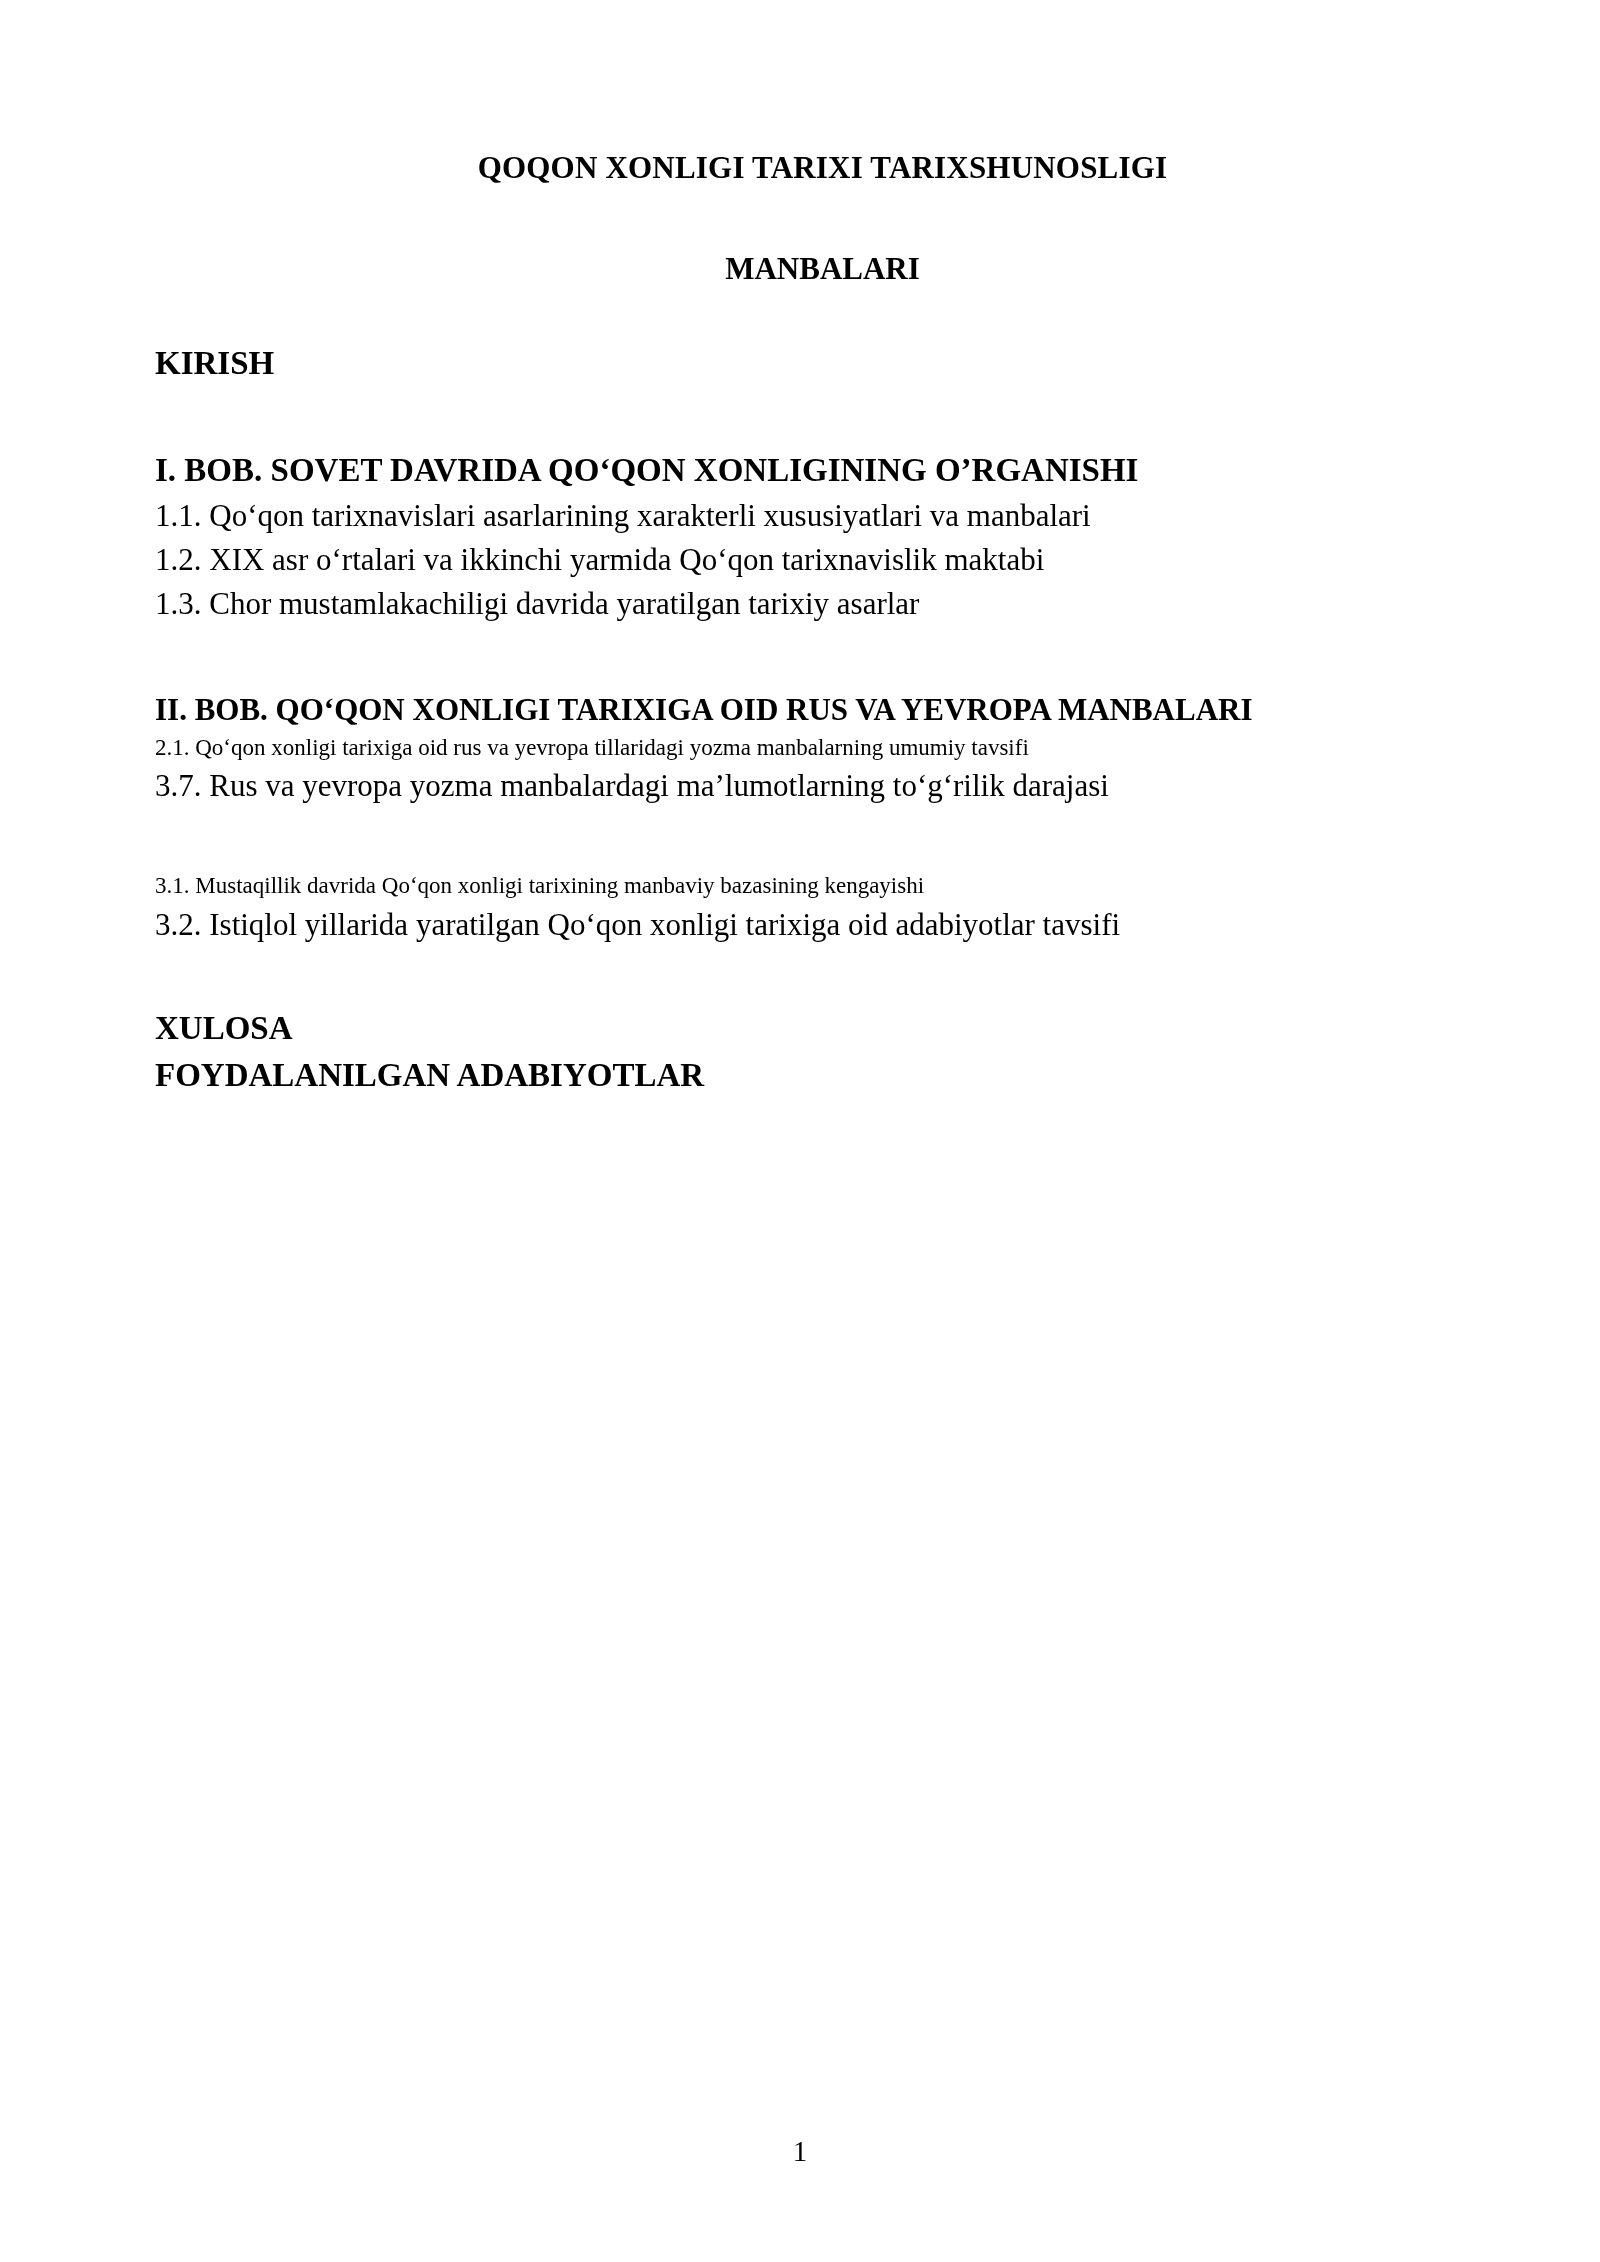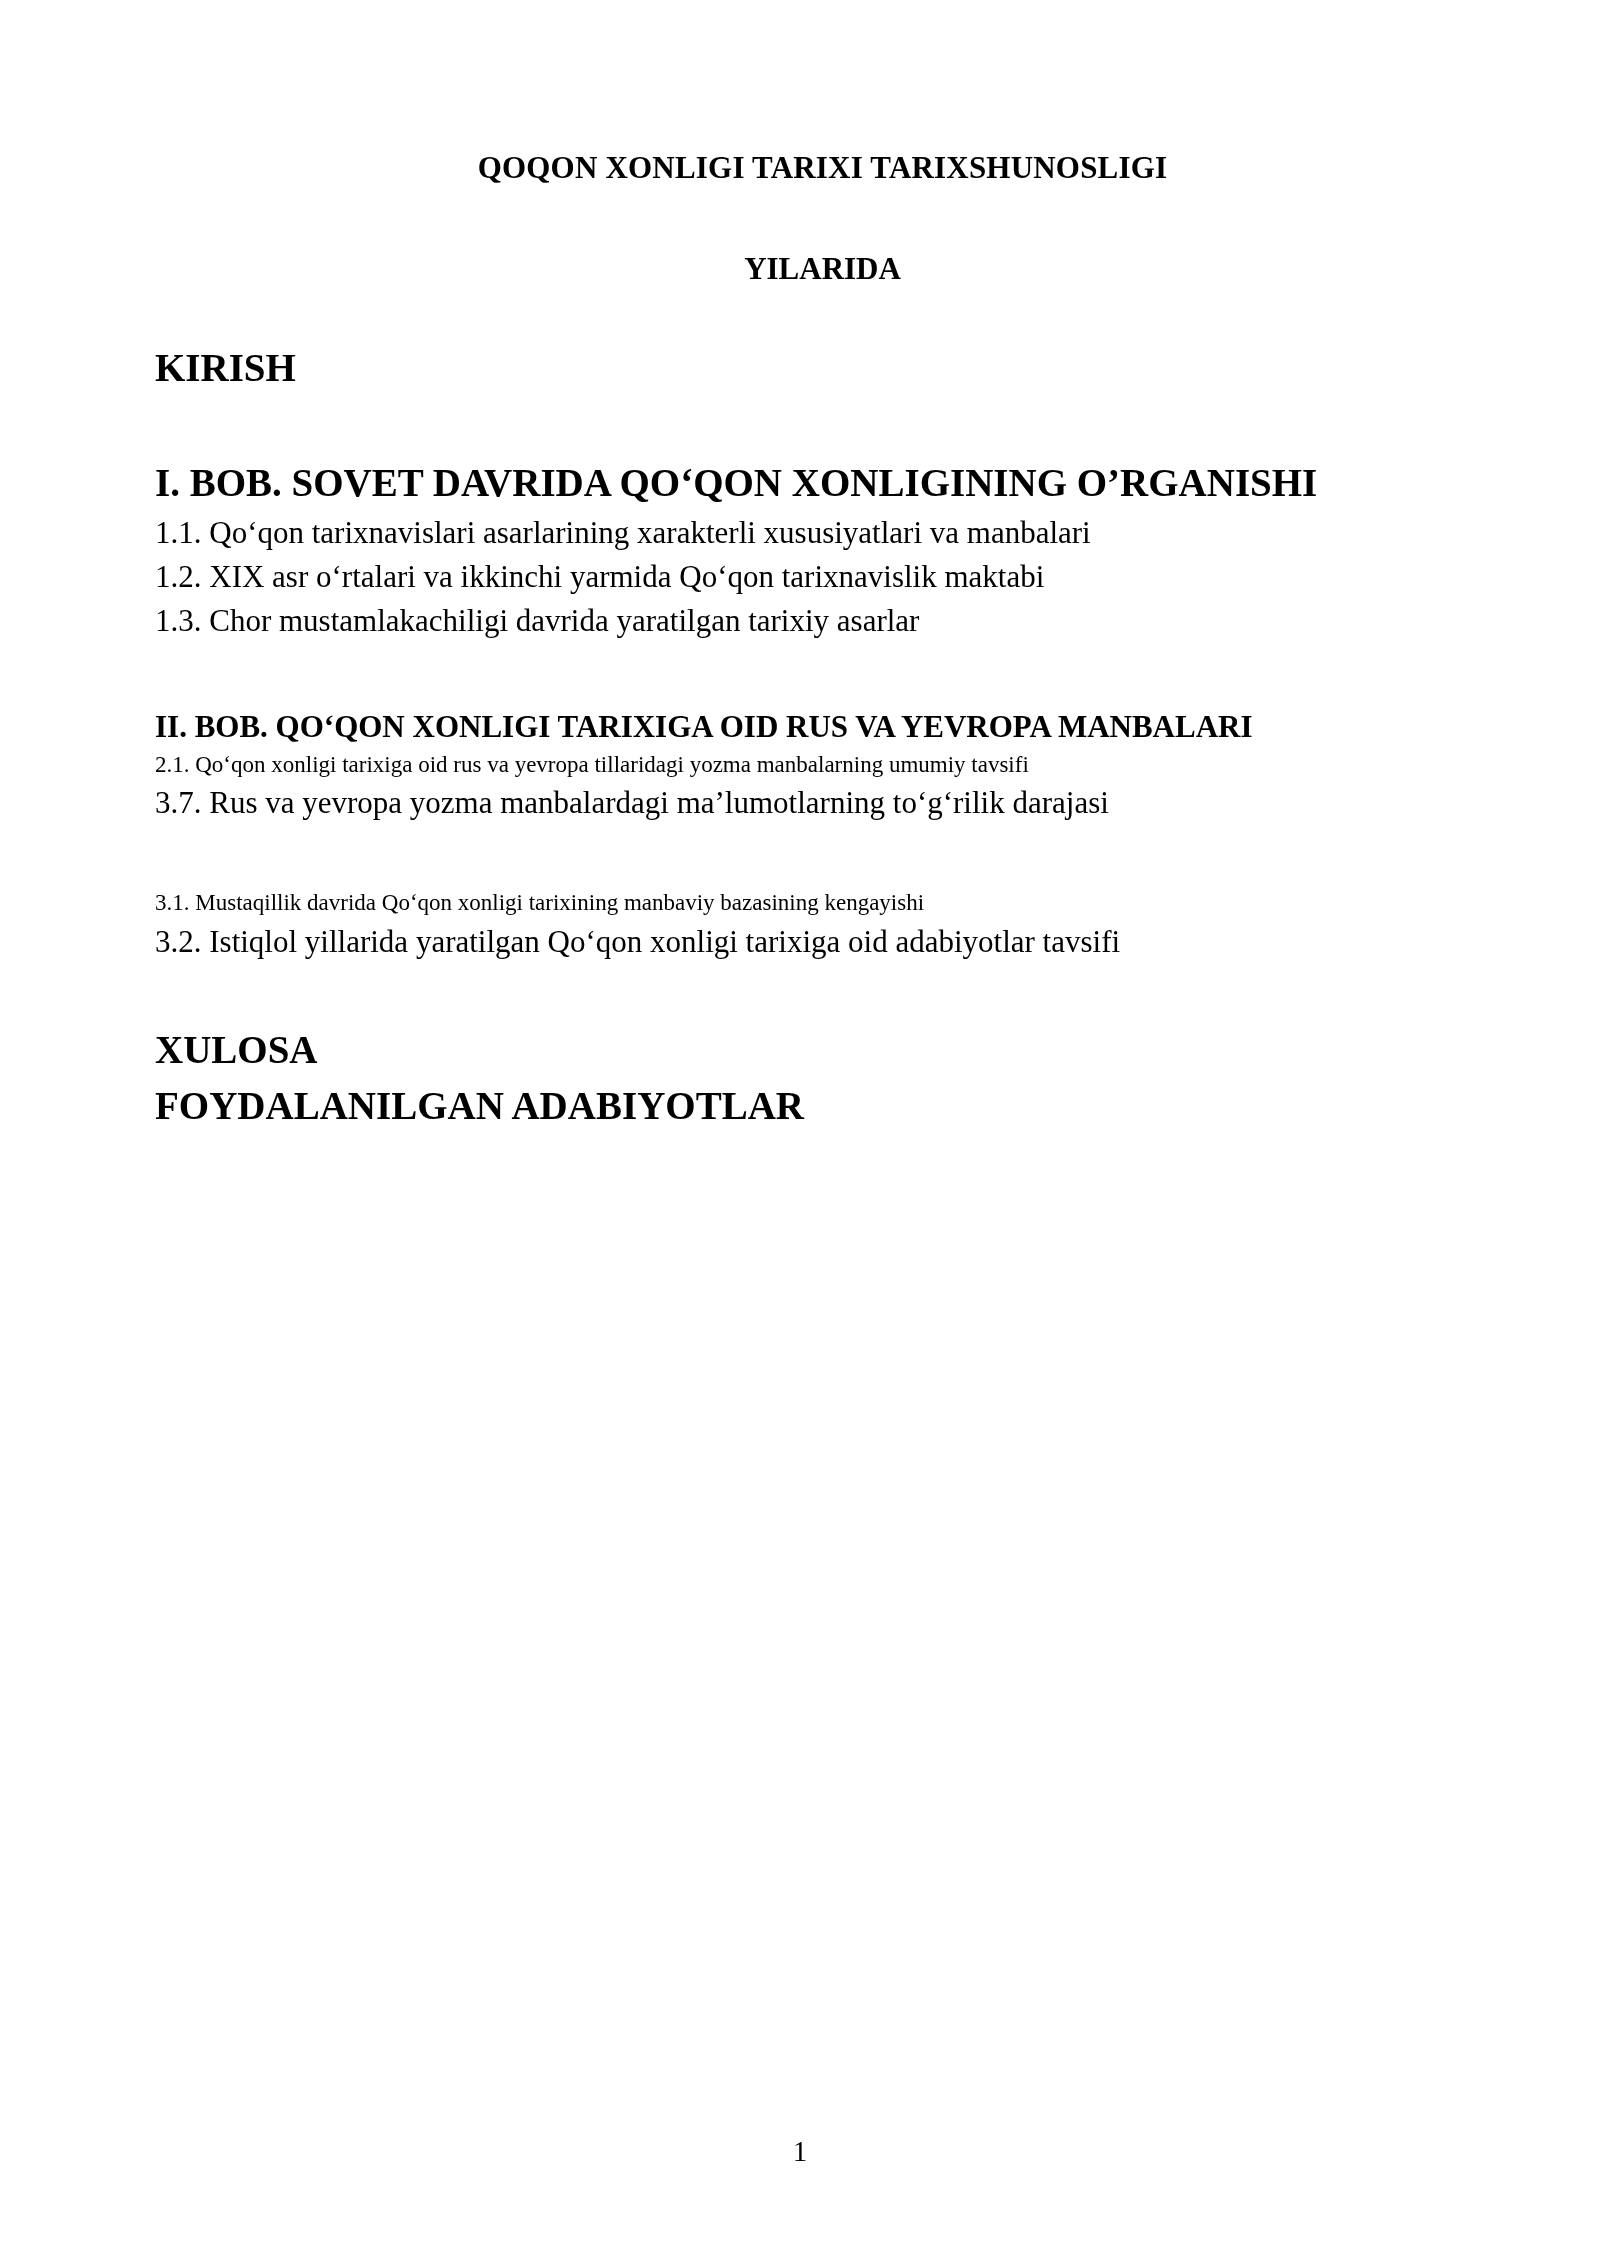--- a/index.html
+++ b/index.html
@@ -33,21 +33,21 @@
   }
   .section-heading-center {
     text-align: center;
     font-weight: bold;
     font-size: 31px;
     line-height: 1.0;
     margin: 70px 0 0 0;
   }
   .heading-bold {
     font-weight: bold;
-    font-size: 39px;
+    font-size: 33px;
     line-height: 1.42;
     margin: 0;
     text-align: left;
   }
   .heading-bold-justified {
     font-weight: bold;
     font-size: 31px;
     line-height: 1.42;
     margin: 0;
     text-align: justify;
@@ -83,21 +83,21 @@
   }
 </style>
 </head>
 <body>
 
 <div class="page">
   <div class="content">
 
     <h1 class="doc-title">QOQON XONLIGI TARIXI TARIXSHUNOSLIGI</h1>
 
-    <h2 class="section-heading-center">YILARIDA</h2>
+    <h2 class="section-heading-center">MANBALARI</h2>
 
     <div class="gap-kirish"></div>
 
     <p class="heading-bold">KIRISH</p>
 
     <div class="gap-ch1"></div>
 
     <p class="heading-bold">I.  BOB. SOVET DAVRIDA QO‘QON XONLIGINING O’RGANISHI</p>
 
     <p class="para">1.1.  Qo‘qon tarixnavislari asarlarining xarakterli xususiyatlari va manbalari</p>

